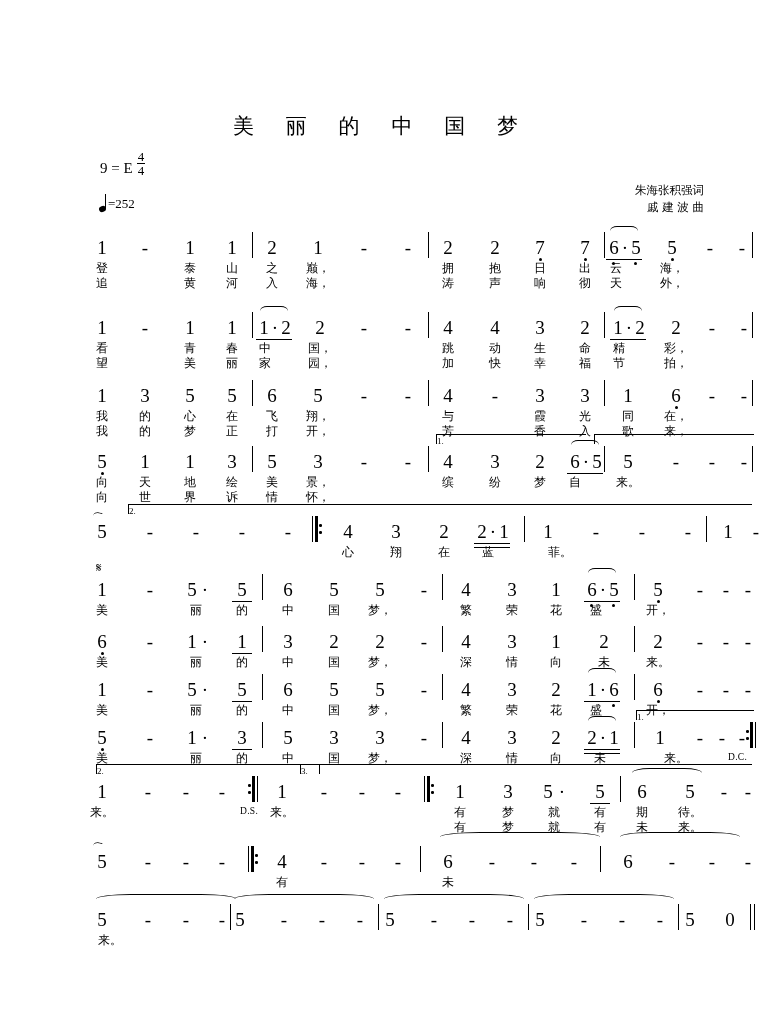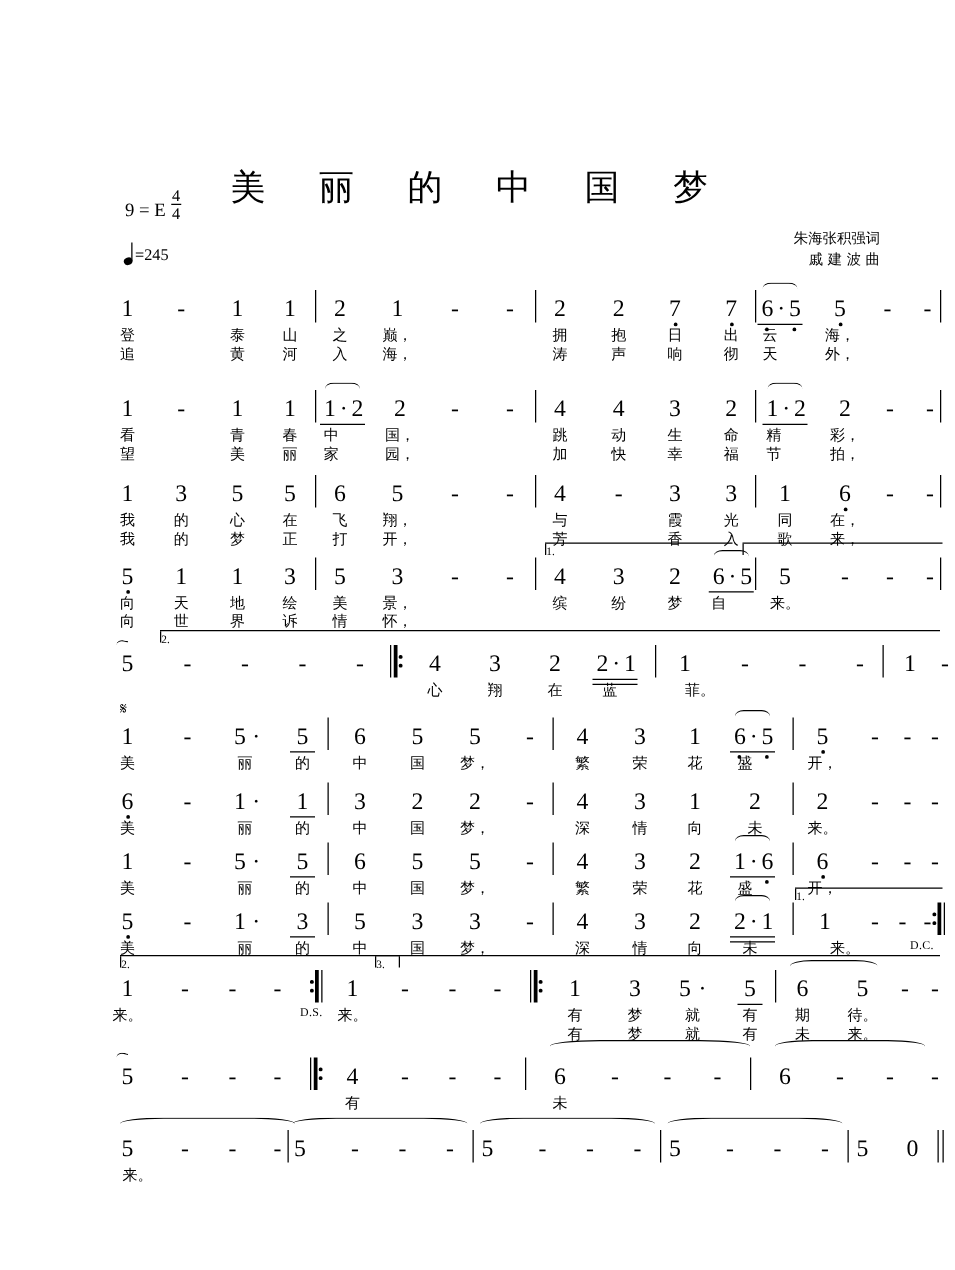--- a/index.html
+++ b/index.html
@@ -9,23 +9,22 @@
     font-family:"Liberation Serif",serif;
     color:#000;
     position:relative;
     overflow:hidden;
   }
   .sheet{position:absolute;left:0;top:0;width:764px;height:1016px;}
 
   
   .title{
     position:absolute;left:0;top:112px;width:764px;text-align:center;
-    font-size:28px;letter-spacing:13px;font-family:Liberation Mono, monospace;
+    font-size:21px;letter-spacing:13px;font-family:Liberation Sans, sans-serif;
     font-weight:500;
-    margin-top:19px;
   }
   .keysig{position:absolute;left:100px;top:150px;font-size:15px;}
   .keysig .frac{display:inline-block;vertical-align:-2px;text-align:center;
     margin-left:4px;line-height:1.0;}
   .keysig .frac .num{display:block;border-bottom:1px solid #000;padding:0 1px;font-size:13px;}
   .keysig .frac .den{display:block;padding:0 1px;font-size:13px;}
   .tempo{position:absolute;left:99px;top:196px;font-size:13px;white-space:nowrap;}
   .tempo .qn{display:inline-block;position:relative;width:9px;height:16px;vertical-align:-4px;}
   .tempo .qn::before{content:"";position:absolute;left:0;bottom:0;width:7px;height:6px;
     background:#000;border-radius:50%;transform:rotate(-20deg);}
@@ -79,21 +78,21 @@
   <div class="title">美 丽 的 中 国 梦</div>
 
   <div class="keysig">
     <span>9 = E</span><span class="frac">
       <span class="num">4</span>
       <span class="den">4</span>
     </span>
   </div>
 
   <div class="tempo">
-    <span class="qn"></span><span>=245</span>
+    <span class="qn"></span><span>=252</span>
   </div>
 
   <div class="credits">
     <div>朱海张积强词</div>
     <div>戚 建 波 曲</div>
   </div>
 
   <div id="music">
       <div class="n" style="left: 102px; top: 238px;">1</div>
       <div class="lyr" style="left: 102px; top: 262px;">登</div>

